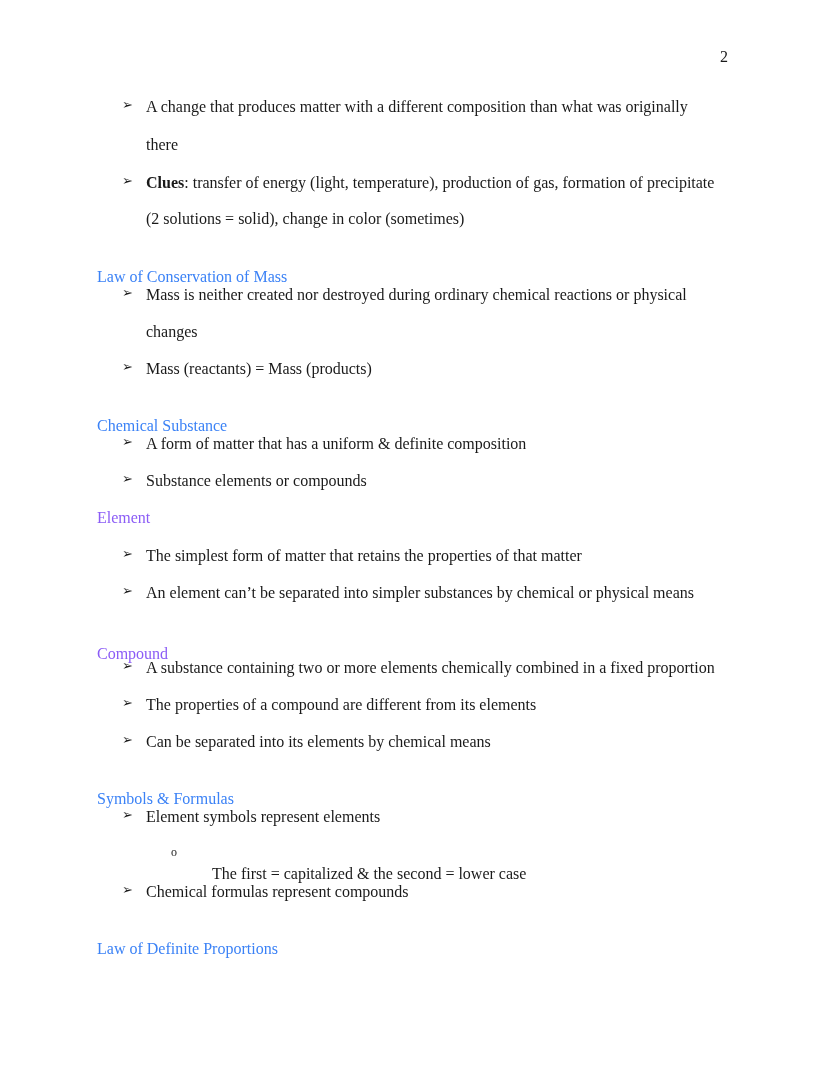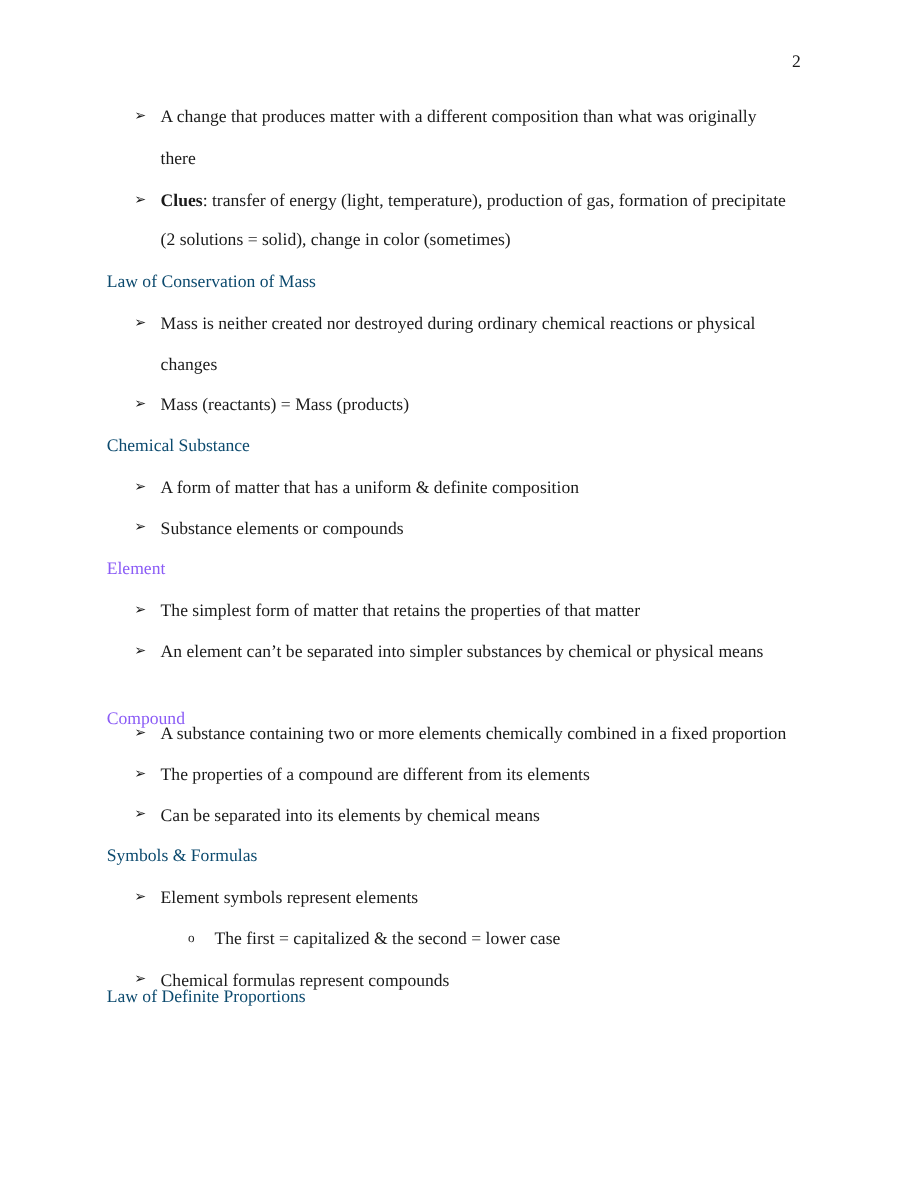--- a/index.html
+++ b/index.html
@@ -2,26 +2,26 @@
 <html><head>
 <meta charset="utf-8">
 <style>
   html, body { margin: 0; padding: 0; background: #ffffff; }
   body { width: 828px; height: 1071px; position: relative; overflow: hidden;
          font-family: "Liberation Serif", serif; color: #1a1a1a; font-size: 16px; }
   .page-number { position: absolute; top: 48px; left: 720px; font-size: 16px; }
   .content { position: absolute; top: 0; left: 0; width: 828px; }
   .line { position: absolute; white-space: nowrap; line-height: 20px; }
   .heading { left: 97px; }
-  .heading.red { color: #0c4a6e; }
+  .heading.red { color: #3b82f6; margin-top: 20px; }
   .heading.blue { color: #8b5cf6; }
   .bullet { position: absolute; left: 122px; font-size: 13px; }
   .btext { left: 146px; }
   .sub-bullet { position: absolute; left: 171px; font-size: 12px; }
-  .subtext { left: 195px; }
+  .subtext { left: 212px; margin-top: 20px; }
   b { font-weight: bold; }
 </style>
 </head>
 <body>
 
 <div class="page-number">2</div>
 
 <div class="content">
 
   <span class="bullet" style="top:97px">➢</span>
@@ -60,14 +60,14 @@
   <div class="line btext" style="top:732px">Can be separated into its elements by chemical means</div>
 
   <div class="line heading red" style="top:769px">Symbols &amp; Formulas</div>
   <span class="bullet" style="top:807px">➢</span>
   <div class="line btext" style="top:807px">Element symbols represent elements</div>
   <span class="sub-bullet" style="top:845px">o</span>
   <div class="line subtext" style="top:844px">The first = capitalized &amp; the second = lower case</div>
   <span class="bullet" style="top:882px">➢</span>
   <div class="line btext" style="top:882px">Chemical formulas represent compounds</div>
 
-  <div class="line heading red" style="top:897px">Law of Definite Proportions</div>
+  <div class="line heading red" style="top:919px">Law of Definite Proportions</div>
 </div>
 
 </body></html>

